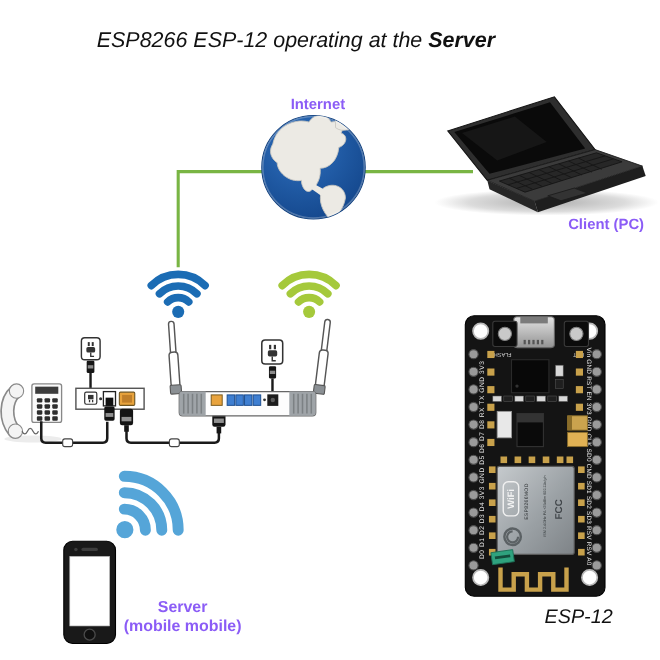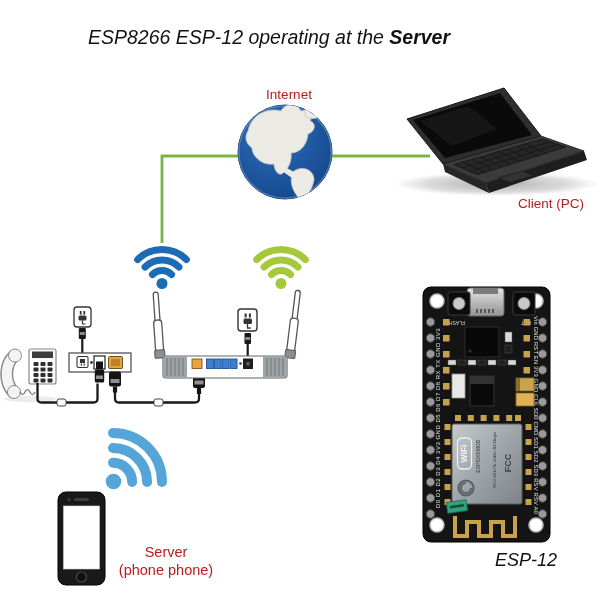--- a/index.html
+++ b/index.html
@@ -1,39 +1,39 @@
 <!DOCTYPE html>
 <html><head>
 <meta charset="utf-8">
 <style>
   html,body{margin:0;padding:0;background:#fff;}
   #canvas{position:relative;width:600px;height:600px;background:#ffffff;overflow:hidden;
           font-family:"Liberation Sans",sans-serif;color:#1c1c1c;padding-left:16px;}
   #diagram-svg{position:absolute;left:0;top:0;}
-  .lbl{position:absolute;transform:translateX(-50%);white-space:nowrap;font-weight:400;
-       font-size:13.5px;color:#b91c1c;}
+  .lbl{position:absolute;transform:translateX(-50%);white-space:nowrap;font-weight:700;
+       font-size:13.5px;color:#8b5cf6;}
   #page-title{position:absolute;left:0;top:26px;width:538px;text-align:center;
               font-style:italic;font-size:19.5px;color:#111;}
   #page-title .em{font-weight:700;}
   .caption-italic{position:absolute;transform:translateX(-50%);font-style:italic;
                   font-size:18px;color:#111;white-space:nowrap;margin-left:40px;}
 </style>
 </head>
 <body>
 
 <div id="canvas">
 
   <div id="page-title">
     <span>ESP8266 ESP-12  operating at the </span><span class="em">Server</span>
   </div>
 
   <div class="lbl" style="left:289px;top:87px;">Internet</div>
   <div class="lbl" style="left:524px;top:196px;margin-left:27px;">Client (PC)</div>
   <div class="lbl" style="left:166px;top:544px;font-size:14.5px;">Server</div>
-  <div class="lbl" style="left:166px;top:562px;font-size:14.5px;">(phone phone)</div>
+  <div class="lbl" style="left:166px;top:562px;font-size:14.5px;">(mobile mobile)</div>
   <div class="caption-italic" style="left:486px;top:550px;">ESP-12</div>
 
   <svg id="diagram-svg" width="600" height="600" viewBox="0 0 600 600">
     <defs>
       <radialGradient id="lapShadow" cx="50%" cy="50%" r="50%">
         <stop offset="0%" stop-color="rgba(40,40,40,0.38)"></stop>
         <stop offset="70%" stop-color="rgba(60,60,60,0.18)"></stop>
         <stop offset="100%" stop-color="rgba(80,80,80,0)"></stop>
       </radialGradient>
       <radialGradient id="globeGrad" cx="38%" cy="30%" r="75%">

